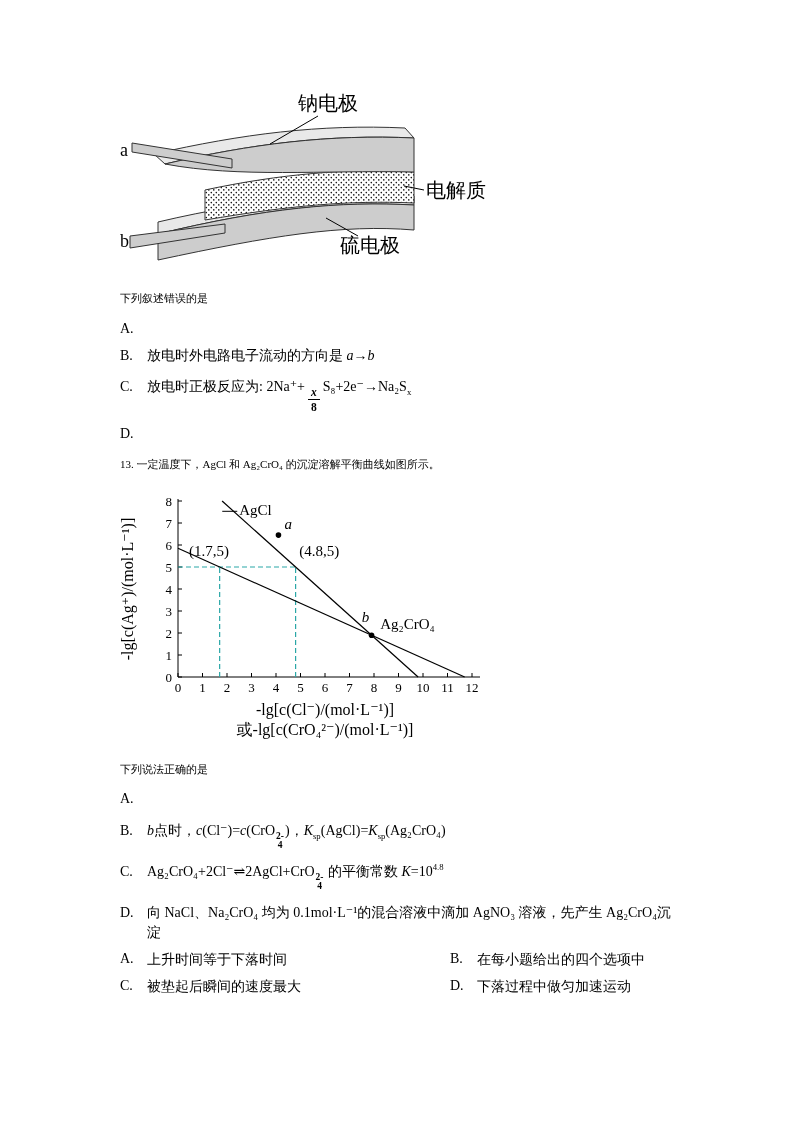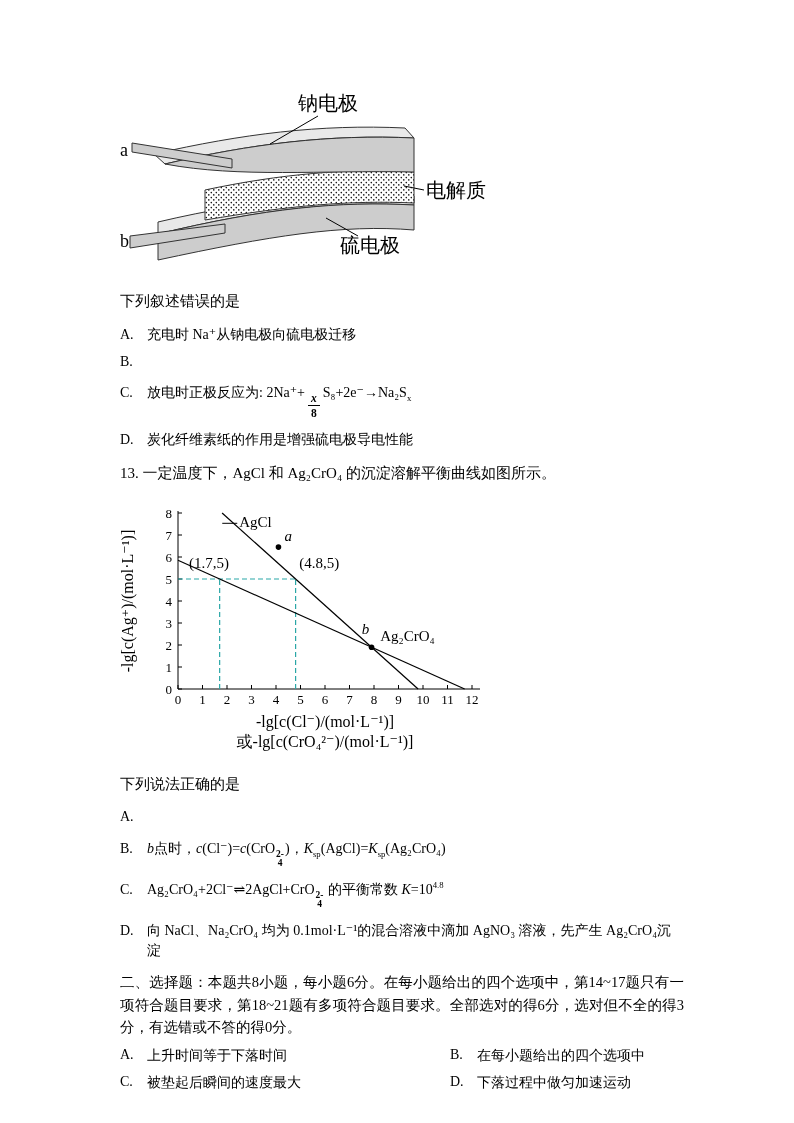--- a/index.html
+++ b/index.html
@@ -11,21 +11,21 @@
   
   .battery{display:block;margin:0 0 8px 0}
   .slab{stroke:#333;stroke-width:1}
   .light{fill:#e9e9e9}
   .mid{fill:#cdcdcd}
   .leader{stroke:#000;stroke-width:1}
   .dlabel{font-size:20px}
   .tlabel{font-size:18px}
 
   
-  .stem{font-size:15px;line-height:1.5;margin:12px 0}
+  .stem{font-size:11px;line-height:1.5;margin:12px 0}
   .opt{font-size:14px;line-height:1.45;margin:7px 0;display:flex;align-items:flex-start}
   .optlabel{min-width:27px;flex:0 0 auto}
   .roomy{margin:11px 0}
   sup,sub{font-size:0.62em;line-height:0}
   .frac{display:inline-flex;flex-direction:column;align-items:center;vertical-align:-40%;
         font-weight:bold;line-height:1.05;font-size:11.5px;margin:0 3px}
   .frac .fn{font-style:italic;border-bottom:1.2px solid #000;padding:0 3px 1px}
   .frac .fd{padding-top:1px}
   .stk{display:inline-flex;flex-direction:column;align-items:center;line-height:1;
        font-size:9.5px;font-weight:bold;vertical-align:-4px;margin:0 1px}
@@ -76,35 +76,34 @@
     <text x="178" y="24" class="dlabel">钠电极</text>
     <text x="306" y="111" class="dlabel">电解质</text>
     <text x="220" y="166" class="dlabel">硫电极</text>
     <text x="0" y="70" class="tlabel">a</text>
     <text x="0" y="161" class="tlabel">b</text>
   </svg>
 
   <div class="stem">下列叙述错误的是</div>
   <div class="opt">
     <span class="optlabel">A.</span>
-    <span>充电时 Na⁺从钠电极向硫电极迁移</span>
   </div>
   <div class="opt">
     <span class="optlabel">B.</span>
+    <span>放电时外电路电子流动的方向是 <i>a</i>→<i>b</i></span>
   </div>
   <div class="opt roomy">
     <span class="optlabel">C.</span>
     <span>放电时正极反应为: 2Na⁺+<span class="frac">
           <span class="fn">x</span>
           <span class="fd">8</span>
         </span>S₈+2e⁻→Na₂S<sub>x</sub></span>
   </div>
   <div class="opt">
     <span class="optlabel">D.</span>
-    <span>炭化纤维素纸的作用是增强硫电极导电性能</span>
   </div>
 
   <div class="stem">13. 一定温度下，AgCl 和 Ag₂CrO₄ 的沉淀溶解平衡曲线如图所示。</div>
 
   <div class="chartwrap">
     <svg id="chart-svg" class="chart" width="374" height="260">
         <line x1="58" y1="192" x2="360" y2="192" class="ax"></line>
         <line x1="58" y1="192" x2="58" y2="14" class="ax"></line>
         <line x1="58" y1="192" x2="58" y2="188" class="ax"></line>
         <text x="58" y="207" class="tick" text-anchor="middle">0</text>
@@ -186,21 +185,20 @@
     <span>Ag₂CrO₄+2Cl⁻⇌2AgCl+CrO<span class="stk">
           <span>2-</span>
           <span>4</span>
         </span> 的平衡常数 <i>K</i>=10<sup>4.8</sup></span>
   </div>
   <div class="opt">
     <span class="optlabel">D.</span>
     <span>向 NaCl、Na₂CrO₄ 均为 0.1mol·L⁻¹的混合溶液中滴加 AgNO₃ 溶液，先产生 Ag₂CrO₄沉淀</span>
   </div>
 
-  <p class="section">二、选择题：本题共8小题，每小题6分。在每小题给出的四个选项中，第14~17题只有一项符合题目要求，第18~21题有多项符合题目要求。全部选对的得6分，选对但不全的得3分，有选错或不答的得0分。</p>
 
   <div class="optgrid">
     <div class="gcell">
       <span class="optlabel">A.</span>
       <span>上升时间等于下落时间</span>
     </div>
     <div class="gcell">
       <span class="optlabel">B.</span>
       <span>在每小题给出的四个选项中</span>
     </div>

